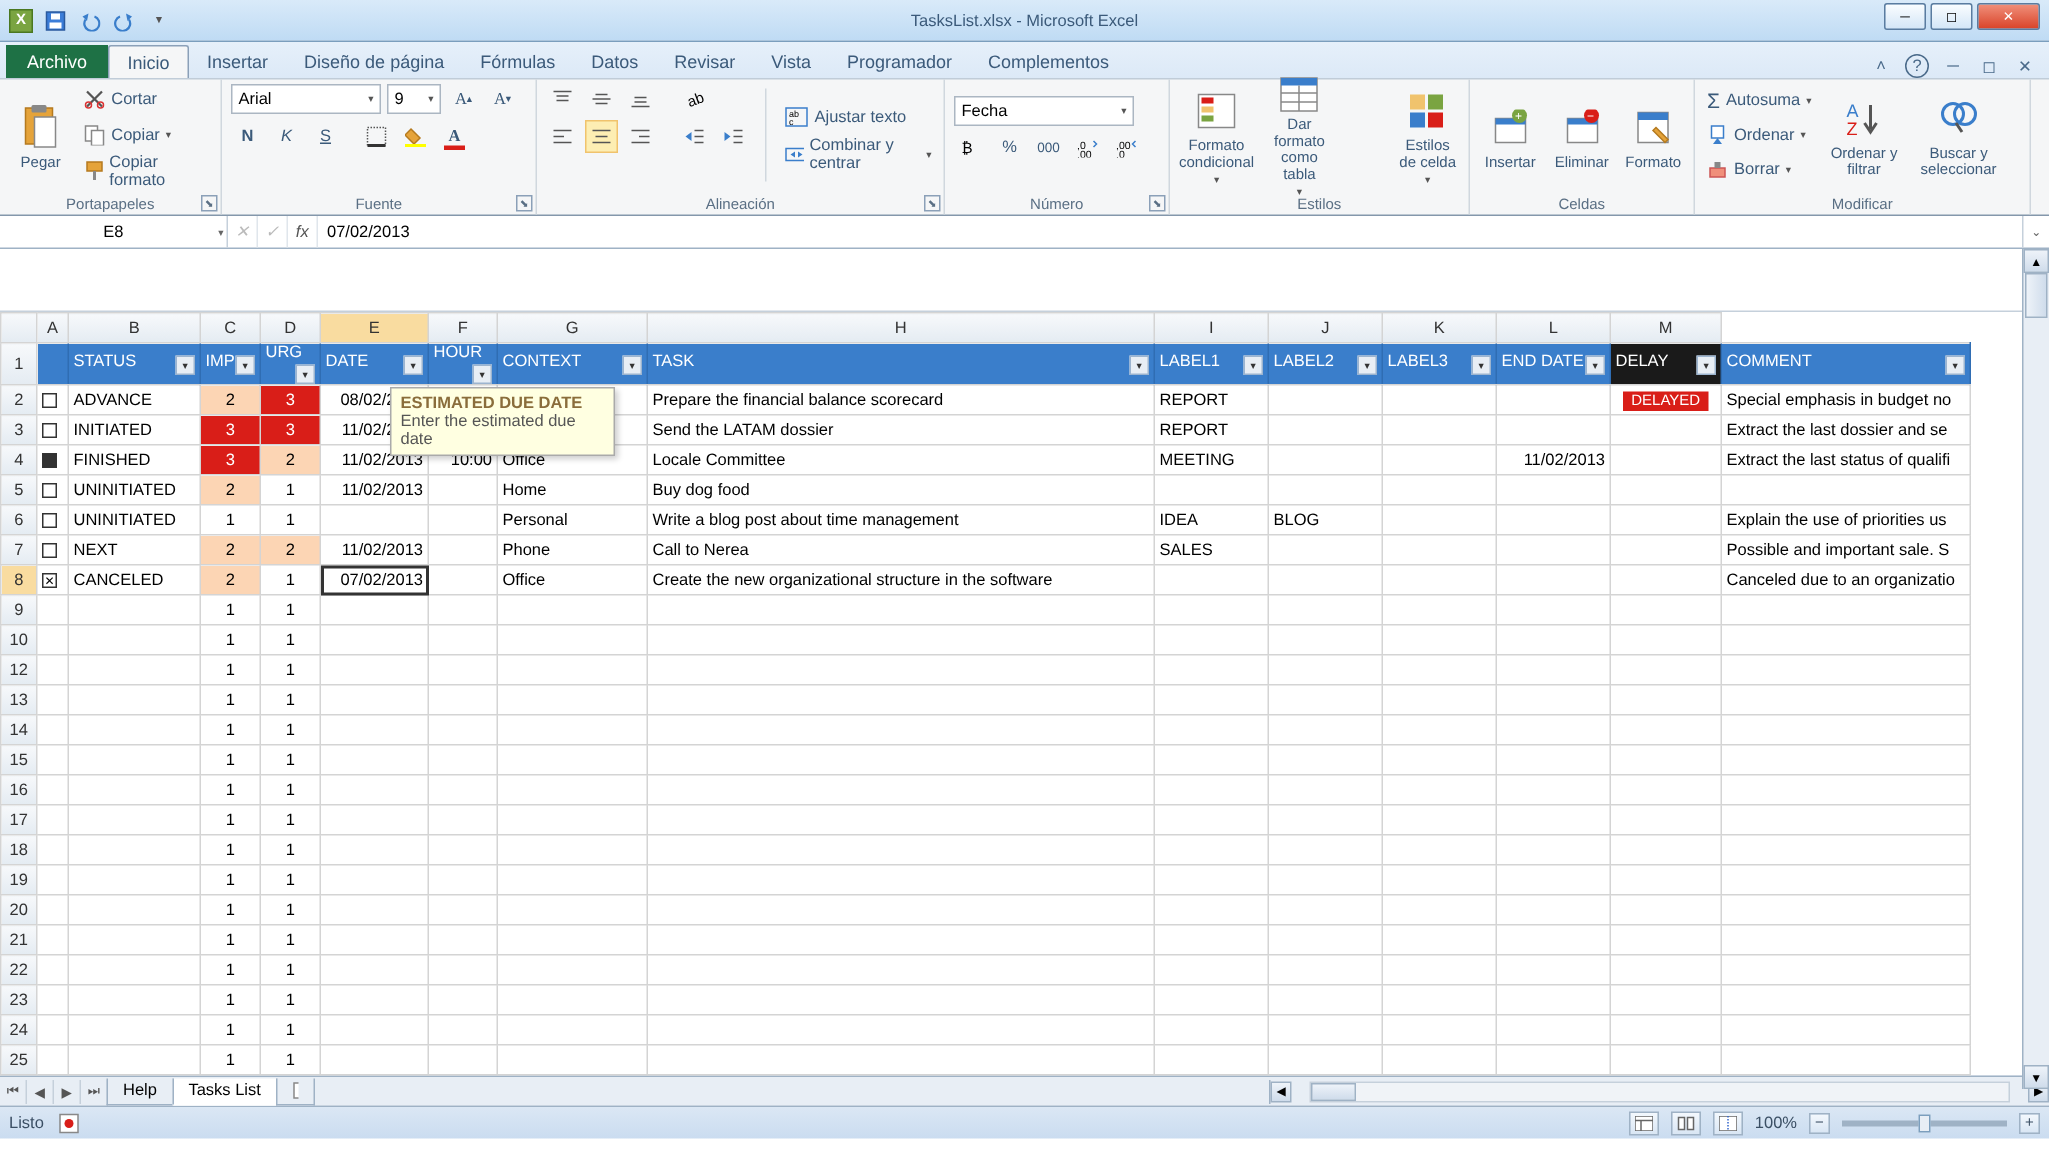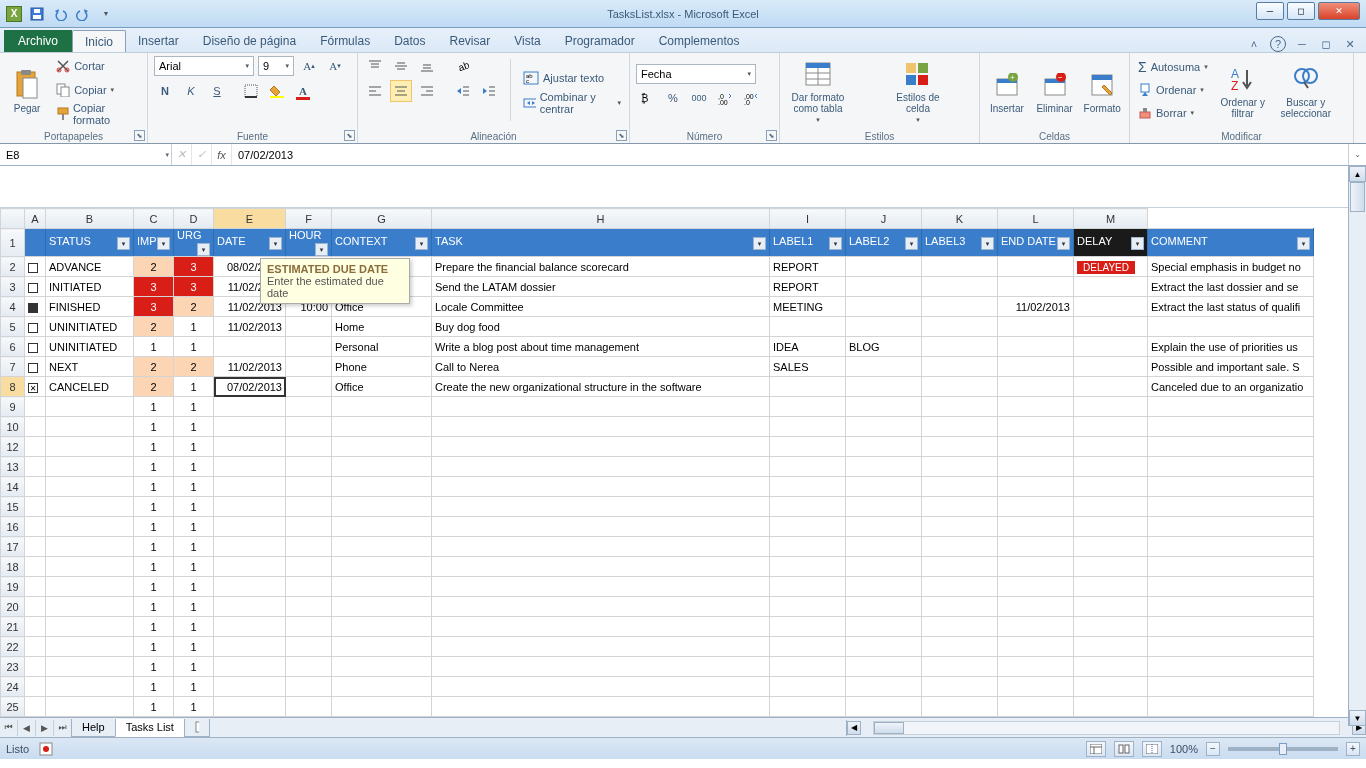--- a/index.html
+++ b/index.html
@@ -33,21 +33,21 @@
 .big-btn { display: flex; flex-direction: column; align-items: center; justify-content: center; width: 46px; cursor: pointer; color:#3b5a7a; font-size:10px; text-align:center; padding-top:2px; gap:2px; }
 .big-btn .bicon { width: 32px; height: 32px; display:flex; align-items:center; justify-content:center; }
 .small-row { display: flex; align-items: center; gap: 4px; height: 22px; }
 .small-btn { width: 22px; height: 22px; border: 1px solid transparent; display: flex; align-items: center; justify-content: center; cursor: pointer; font-size:11px; color:#3b5a7a; }
 .txt-btn { display: flex; align-items: center; gap: 4px; font-size: 11px; color:#3b5a7a; cursor:pointer; height:22px; padding:0 2px; }
 .sel { border: 1px solid #abb6c2; background: #fff; height: 20px; font-size: 11px; padding: 0 4px; display:flex; align-items:center; justify-content:space-between; }
 .dd-arrow { font-size: 7px; color:#555; }
 
 
 .formula-bar { height: 22px; border-bottom: 1px solid #9fb2c5; display: flex; align-items: stretch; background:#fff; }
-.name-box { width: 172px; border-right: 1px solid #c5d0db; display: flex; align-items: center; padding: 0 6px; justify-content:flex-start; font-size:11px; position:relative; }
+.name-box { width: 152px; border-right: 1px solid #c5d0db; display: flex; align-items: center; padding: 0 6px; justify-content:center; font-size:11px; position:relative; }
 .name-box .ddw { position:absolute; right:2px; font-size:7px; color:#666; }
 .fx-btn { width: 24px; display: flex; align-items: center; justify-content: center; border-right: 1px solid #e0e6ec; font-style: italic; color:#555; cursor:pointer; }
 .formula-input { flex: 1; padding: 0 6px; display:flex; align-items:center; font-size:11px; }
 .fb-expand { width:18px; border-left:1px solid #c5d0db; display:flex; align-items:center; justify-content:center; font-size:8px; color:#666; cursor:pointer; }
 
 
 .blank-strip { height: 42px; border-bottom: 1px solid #c5d0db; background:#fff; }
 
 
 .sheet-area { position: relative; }
@@ -56,21 +56,21 @@
 .grid th { background: linear-gradient(#f7f9fb,#e4ebf2); text-align: center; font-weight: normal; color:#333; }
 .grid th.rowh { width: 24px; }
 .grid .col-hdr.active-col, .grid th.rowh.active-row { background: #f9dca0; }
 .grid td.hdr-cell { background: #3a7ecb; color: #fff; font-weight: normal; border-right:1px solid #2f6db3; }
 .grid td.hdr-cell.black { background: #1a1a1a; }
 .grid td.hdr-cell .fbtn { float:right; width:13px; height:13px; background:#e8eef5; border:1px solid #9cb4cf; color:#333; font-size:7px; display:flex; align-items:center; justify-content:center; margin-top:2px; }
 .grid td.center { text-align: center; }
 .grid td.right { text-align: right; }
 .grid td.peach { background: #fcd5b4; }
 .grid td.red { background: #d91e18; color:#fff; }
-.grid td.redchip { }
+.grid td.redchip { text-align:center; }
 .grid td.redchip span { background:#d91e18; color:#fff; padding:1px 6px; font-size:10px; }
 .grid td.sel-cell { outline: 2px solid #333; outline-offset:-2px; text-align:right; }
 .status-icon { display:inline-block; width:10px; height:10px; border:1px solid #333; margin-right:4px; vertical-align:middle; }
 .status-icon.filled { background:#333; }
 .status-icon.x::after { content:"✕"; font-size:8px; display:block; line-height:9px; text-align:center; }
 
 
 .tooltip { position: absolute; left: 260px; top: 50px; width: 150px; background: #ffffe1; border: 1px solid #aaa; padding: 4px 6px; font-size: 11px; box-shadow: 2px 2px 4px rgba(0,0,0,0.2); }
 .tooltip .tt-title { font-weight: bold; color: #8a6d3b; font-size: 11px; }
 .tooltip .tt-body { color:#555; }
@@ -382,20 +382,32 @@
     <div class="g-label">Número</div>
     <div class="g-dlg">⬊</div>
   </div>
 
   <div class="rgroup" style="width:200px;">
     <div class="rg-body">
       <div class="big-btn" style="width:64px;">
           <div class="bicon">
             <svg width="28" height="26">
               <rect x="2" y="2" width="24" height="22" fill="#fff" stroke="#888"></rect>
+              <rect x="4" y="4" width="8" height="4" fill="#d91e18"></rect>
+              <rect x="4" y="10" width="8" height="4" fill="#f0c36d"></rect>
+              <rect x="4" y="16" width="8" height="4" fill="#7aa441"></rect>
+            </svg>
+          </div>
+          <span>Formato condicional</span>
+          <span class="dd-arrow">▾</span>
+        </div>
+      <div class="big-btn" style="width:64px;">
+          <div class="bicon">
+            <svg width="28" height="26">
+              <rect x="2" y="2" width="24" height="22" fill="#fff" stroke="#888"></rect>
               <rect x="2" y="2" width="24" height="5" fill="#3a7ecb"></rect>
               <line x1="2" y1="12" x2="26" y2="12" stroke="#888"></line>
               <line x1="2" y1="18" x2="26" y2="18" stroke="#888"></line>
               <line x1="14" y1="7" x2="14" y2="24" stroke="#888"></line>
             </svg>
           </div>
           <span>Dar formato como tabla</span>
           <span class="dd-arrow">▾</span>
         </div>
       <div class="big-btn" style="width:56px;margin-left:34px;">

